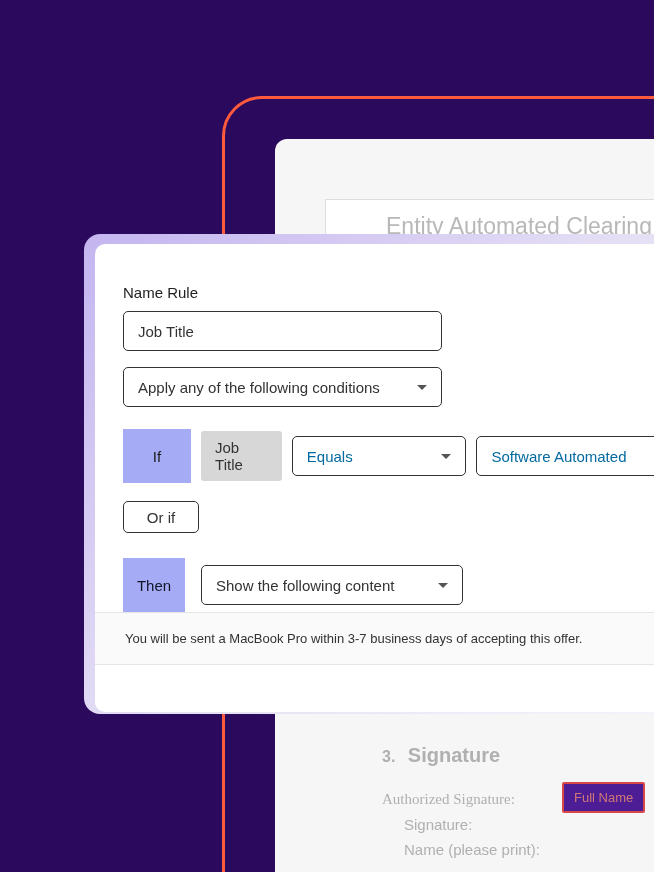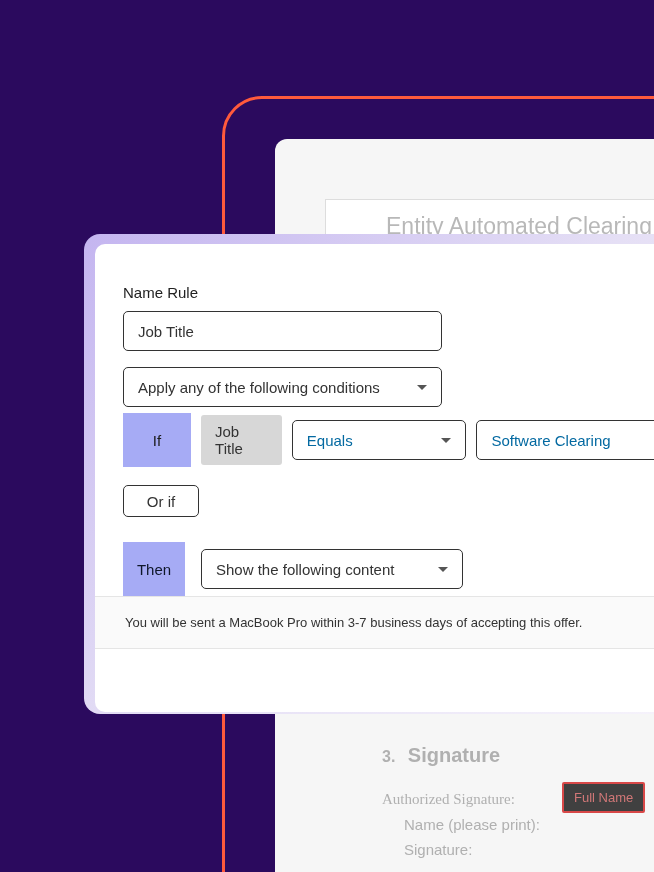--- a/index.html
+++ b/index.html
@@ -79,21 +79,21 @@
       margin-top: 8px;
       margin-left: 22px;
       font-size: 15px;
       color: #b0b0b0;
     }
     .fullname-field {
       position: absolute;
       top: 782px;
       left: 562px;
       border: 2px solid #d84848;
-      background: #404040;
+      background: #4c1d95;
       padding: 6px 10px;
       font-size: 13px;
       color: #d07777;
       border-radius: 2px;
     }
     .modal-shadow {
       position: absolute;
       top: 234px;
       left: 84px;
       width: 600px;
@@ -133,21 +133,21 @@
       width: 319px;
       height: 40px;
       border: 1px solid #333;
       border-radius: 5px;
       padding: 0 14px;
       font-size: 15px;
       color: #333;
       display: flex;
       align-items: center;
       justify-content: space-between;
-      margin-bottom: 6px;
+      margin-bottom: 22px;
       cursor: pointer;
     }
     .chevron {
       width: 0;
       height: 0;
       border-left: 5px solid transparent;
       border-right: 5px solid transparent;
       border-top: 5px solid #555;
     }
     .if-row {
@@ -262,22 +262,22 @@
 </div>
 
 <div class="bg-header-text">Entity Automated Clearing H</div>
 
 <div class="signature-section">
   <div>
     <span class="signature-num">3.</span>
     <span class="signature-title">Signature</span>
   </div>
   <div class="sig-row">Authorized Signature:</div>
+  <div class="sig-sub">Signature:</div>
   <div class="sig-sub">Name (please print):</div>
-  <div class="sig-sub">Signature:</div>
 </div>
 
 <div class="fullname-field">Full Name</div>
 
 <div class="modal-shadow"></div>
 
 <div class="modal">
   <div class="label">Name Rule</div>
   <div class="text-input">
     <span>Job Title</span>
@@ -288,21 +288,21 @@
   </div>
 
   <div class="if-row">
     <div class="if-label">If</div>
     <div class="chip">Job Title</div>
     <div class="select-small equals-box">
       <span>Equals</span>
       <span class="chevron"></span>
     </div>
     <div class="select-small value-box">
-      <span>Software Clearing</span>
+      <span>Software Automated</span>
     </div>
   </div>
 
   <div class="orif-btn">Or if</div>
 
   <div class="then-row">
     <div class="then-label">Then</div>
     <div class="then-select">
       <span>Show the following content</span>
       <span class="chevron"></span>

